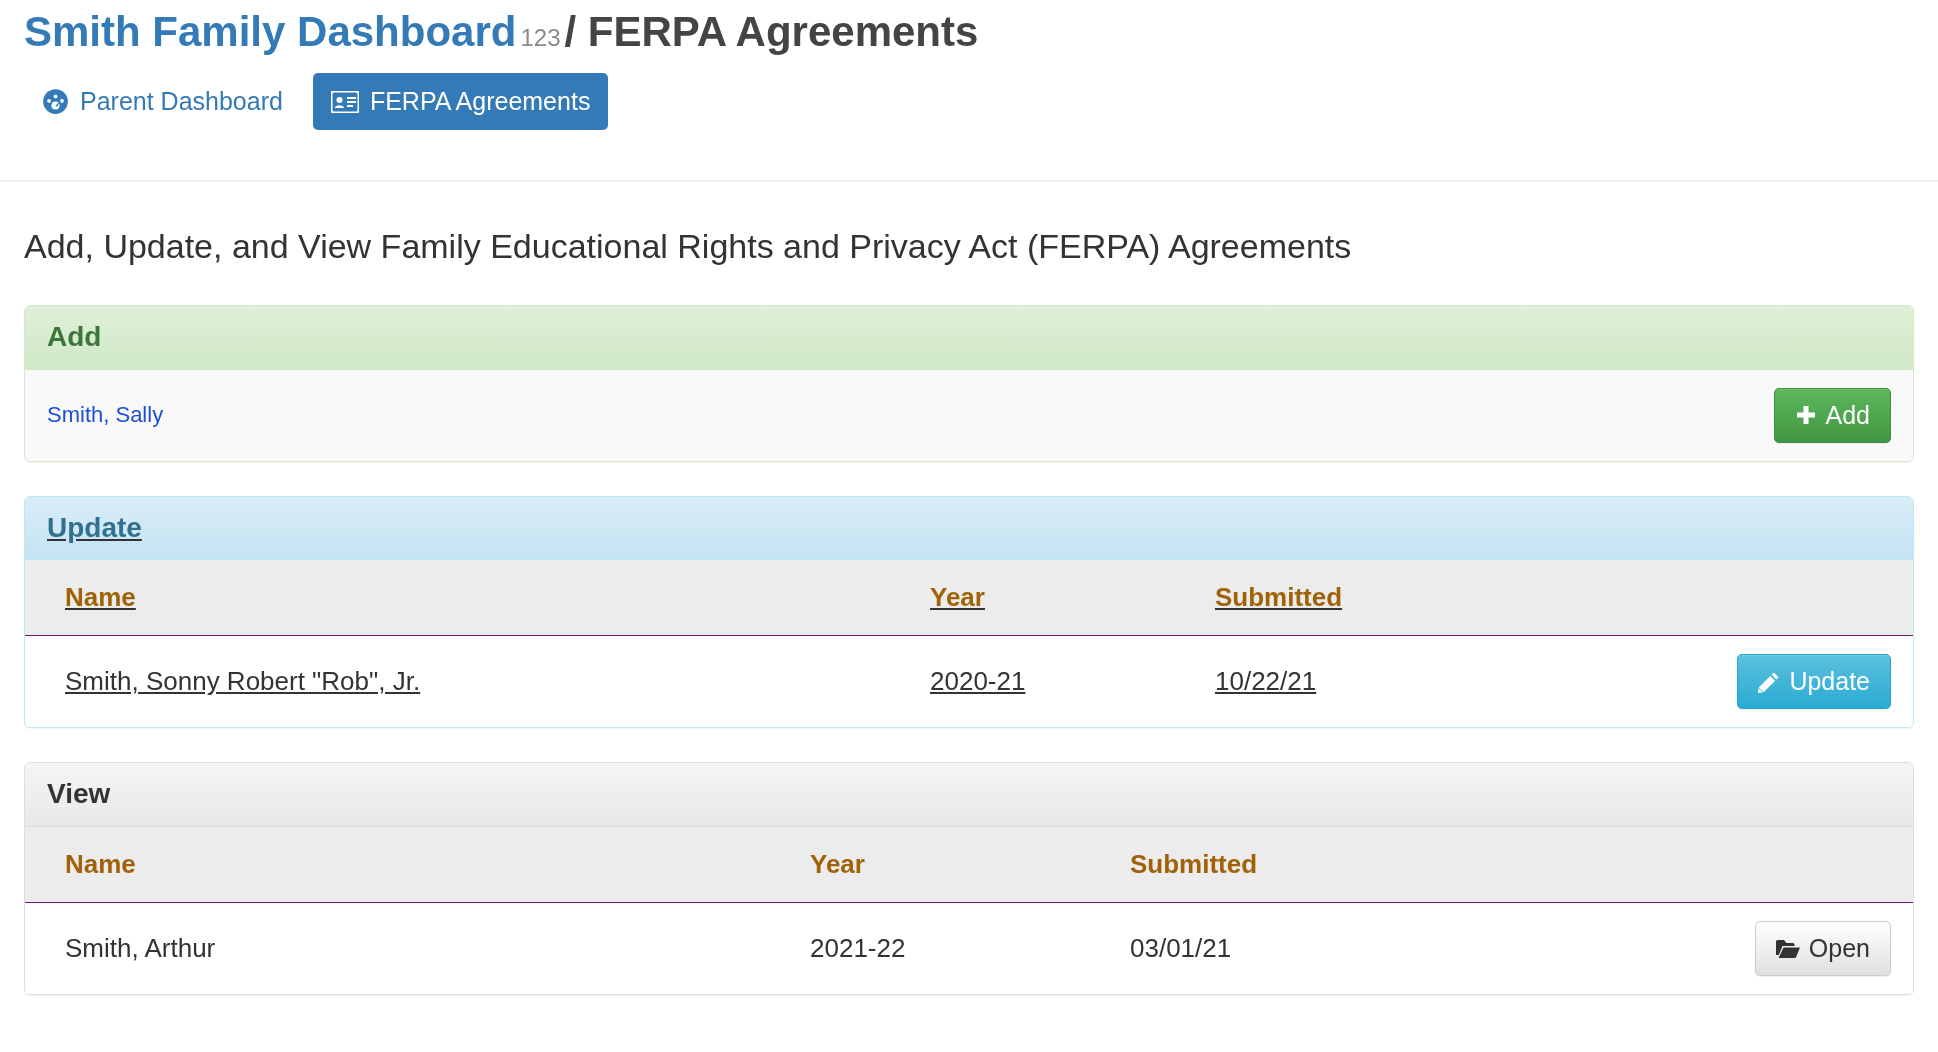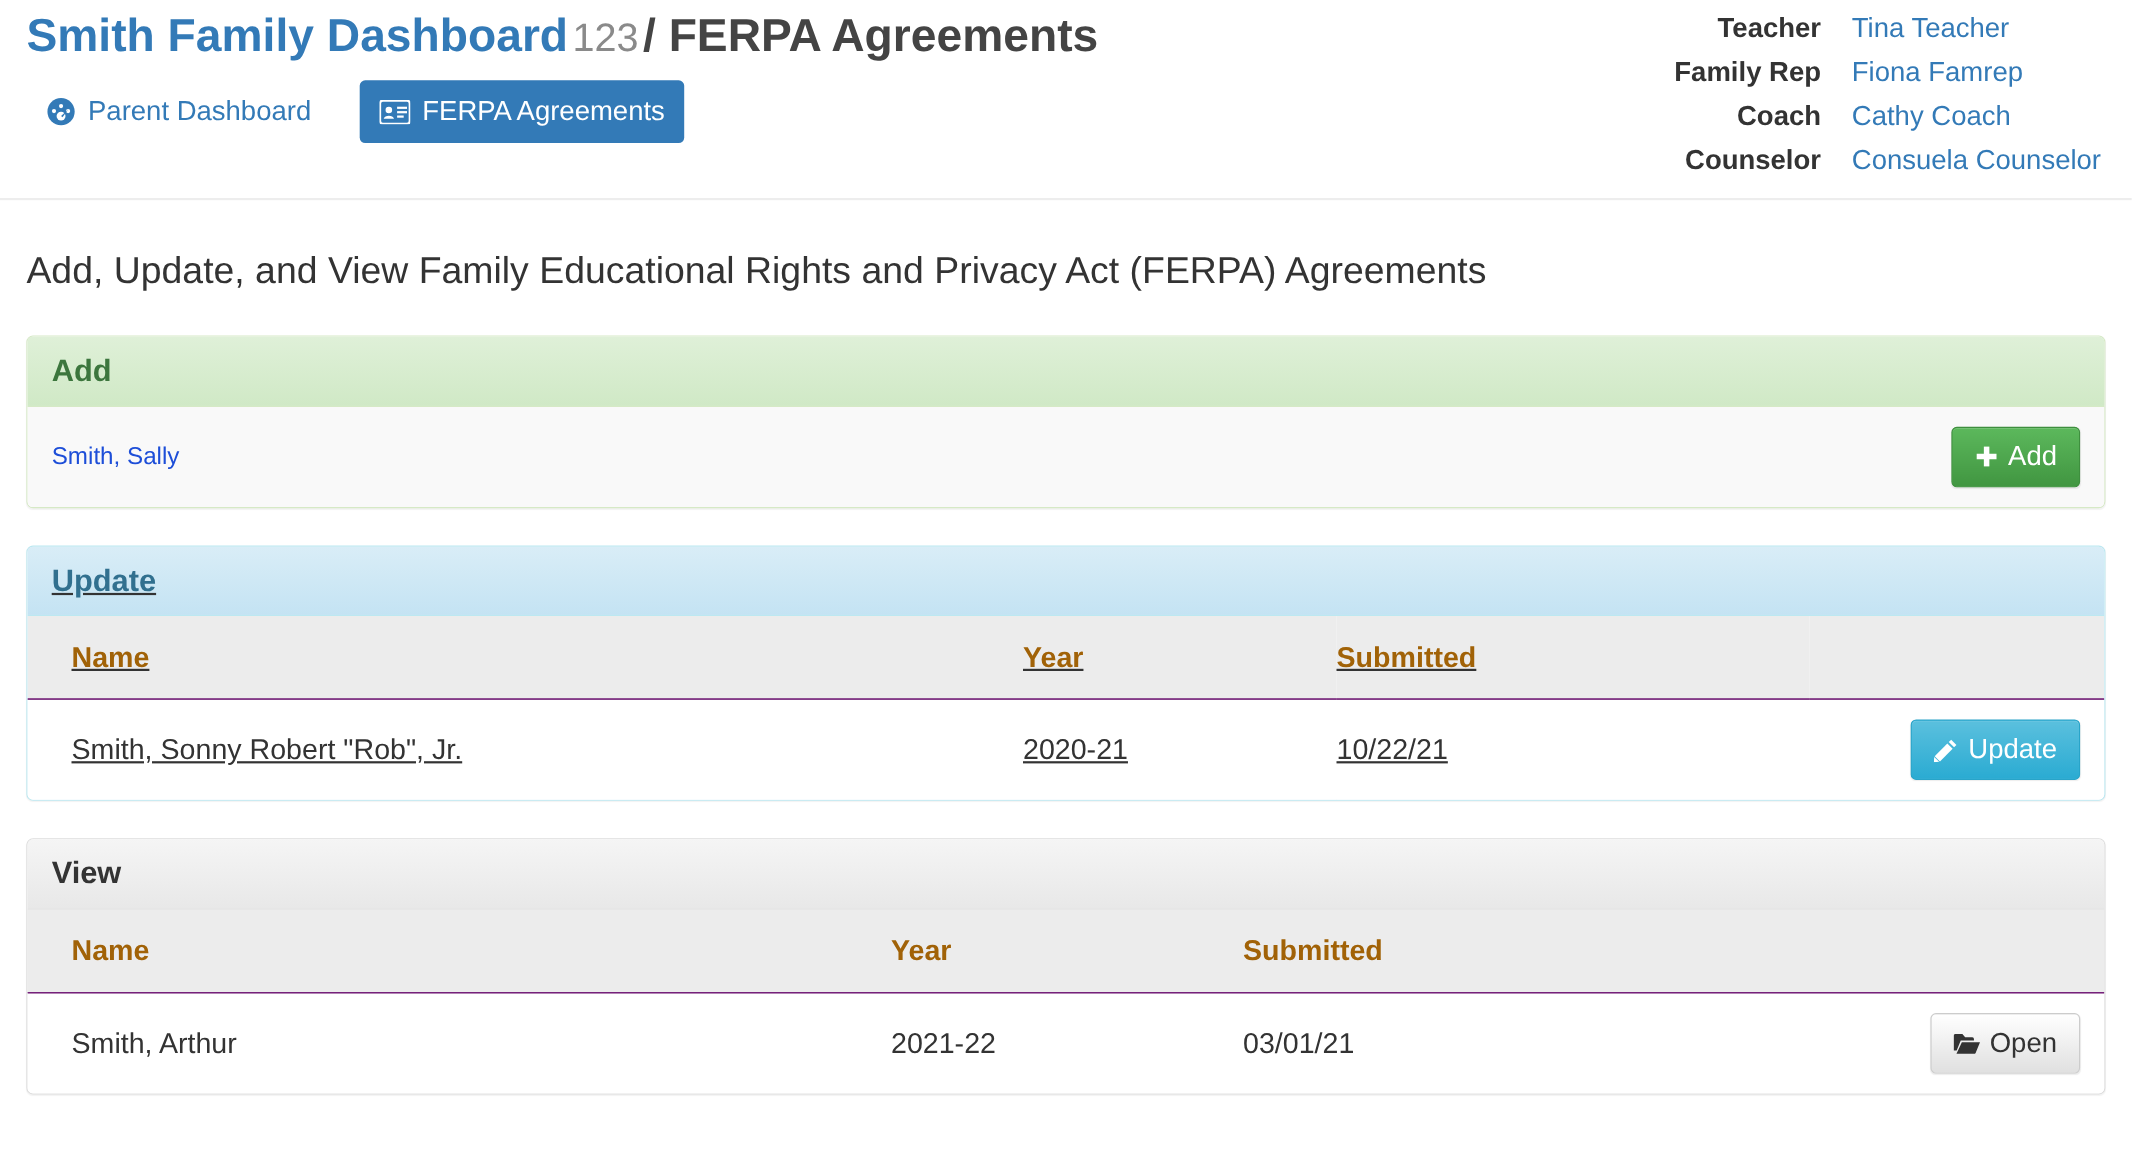--- a/index.html
+++ b/index.html
@@ -28,32 +28,32 @@
   .app-title {
     font-size: 42px;
     font-weight: bold;
     line-height: 1.15;
     margin: 0;
     white-space: nowrap;
   }
   .app-title .brand { color: #337ab7; }
   .app-title .brand-id {
     color: #8a8a8a;
-    font-size: 36px;
+    font-size: 24px;
     font-weight: normal;
     padding: 0 4px;
   }
   .app-title .sep { color: #444444; }
   .app-title .section { color: #444444; }
 
   
   .nav-row {
     display: flex;
     align-items: center;
-    gap: 26px;
+    gap: 12px;
     margin-top: 16px;
   }
   .nav-item {
     display: inline-flex;
     align-items: center;
     gap: 11px;
     font-size: 25px;
     color: #337ab7;
     padding: 16px 18px;
     border-radius: 5px;
@@ -275,33 +275,20 @@
               <rect x="16" y="6" width="9" height="2" fill="#ffffff"></rect>
               <rect x="16" y="10" width="9" height="2" fill="#ffffff"></rect>
               <rect x="16" y="14" width="6" height="2" fill="#ffffff"></rect>
             </svg>
           </span>
           <span>FERPA Agreements</span>
         </a>
       </div>
     </div>
 
-    <div class="contacts">
-      <div class="contact-role">Teacher</div>
-      <a class="contact-name">Tina Teacher</a>
-
-      <div class="contact-role">Family Rep</div>
-      <a class="contact-name">Fiona Famrep</a>
-
-      <div class="contact-role">Coach</div>
-      <a class="contact-name">Cathy Coach</a>
-
-      <div class="contact-role">Counselor</div>
-      <a class="contact-name">Consuela Counselor</a>
-    </div>
 
   </div>
 </div>
 
 <div class="content">
 
   <div class="page-subtitle">Add, Update, and View Family Educational Rights and Privacy Act (FERPA) Agreements</div>
 
   <div class="panel panel-success">
     <div class="panel-heading">

